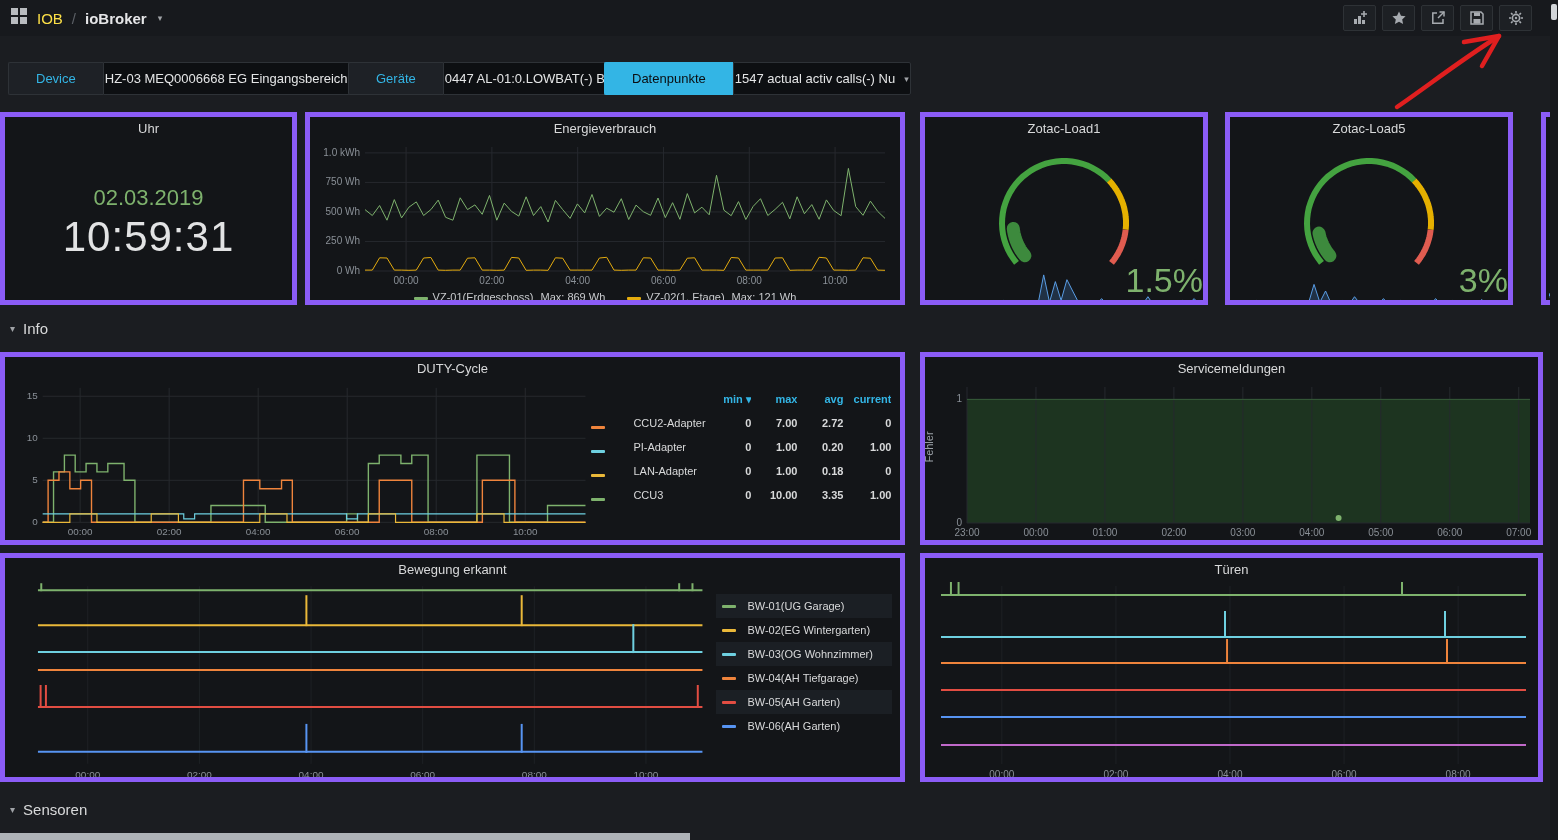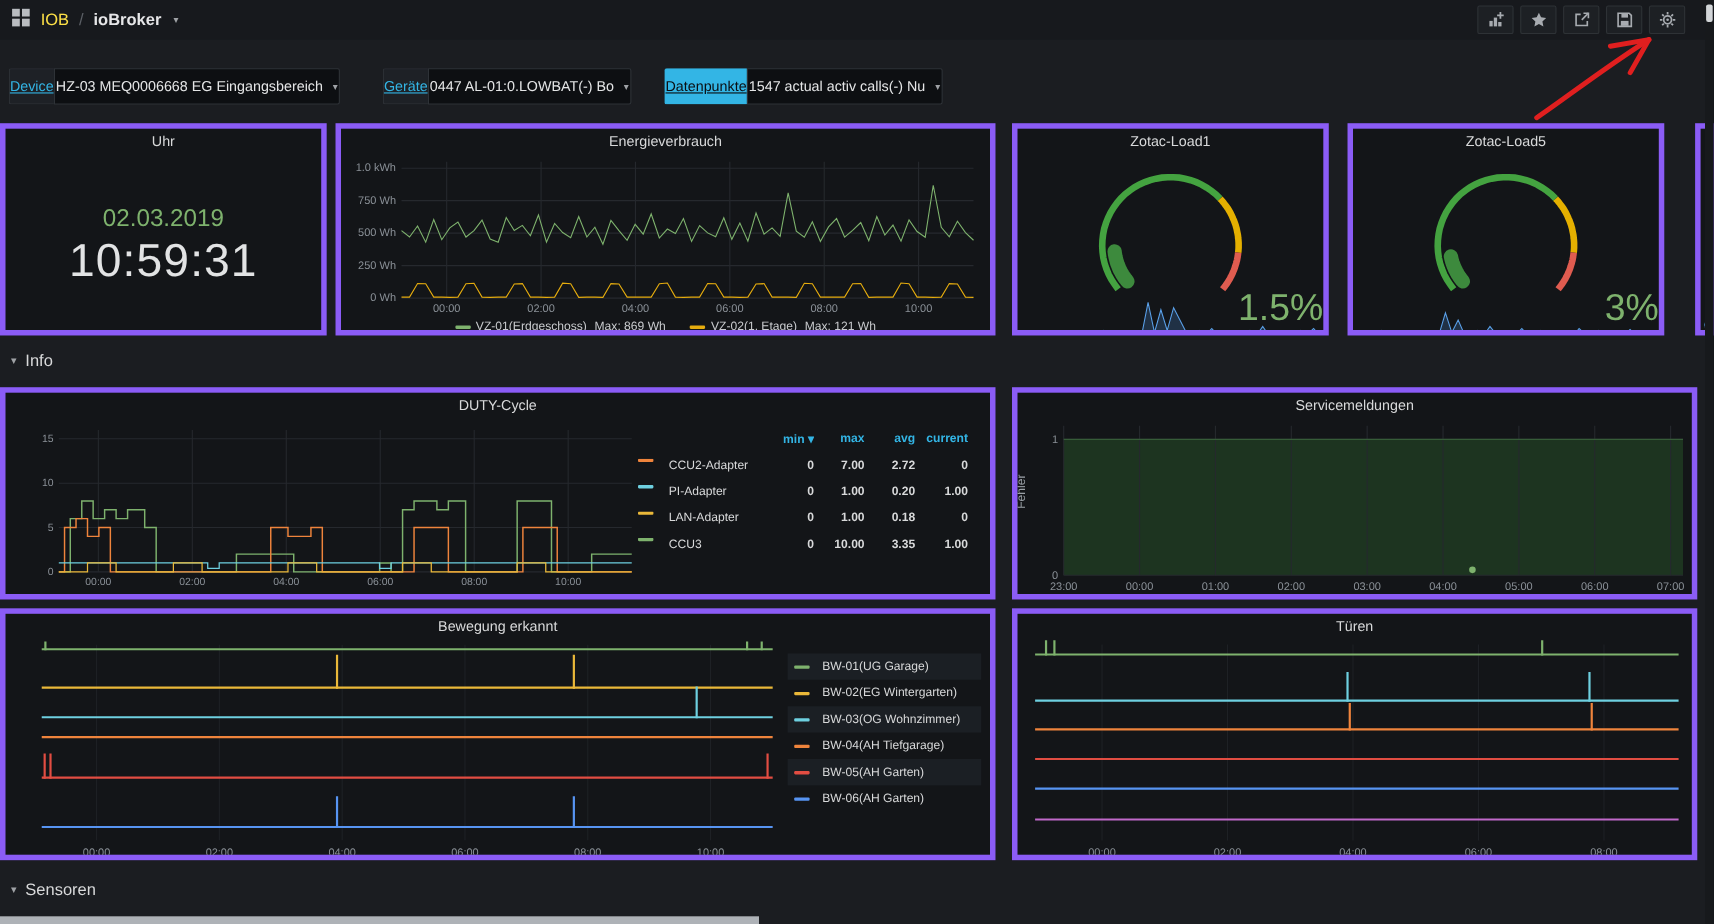--- a/index.html
+++ b/index.html
@@ -13,21 +13,21 @@
   .crumb-sep{color:#5c6066;font-size:15px;}
   .crumb-title{color:#e6e6e8;font-size:15px;font-weight:700;cursor:pointer;}
   .nav-caret{color:#9fa2a6;font-size:9px;margin-left:2px;}
   .nav-right{display:flex;gap:6px;margin-right:16px;}
   .nav-btn{width:33px;height:26px;border:1px solid #2e3236;border-radius:2px;background:#1d2024;display:flex;align-items:center;justify-content:center;cursor:pointer;}
   .nav-btn svg{display:block;}
 
   
   .filters{position:absolute;top:62px;left:0;right:0;height:34px;}
   .var{position:absolute;top:0;display:flex;height:33px;}
-  .var-label{display:flex;align-items:center;padding:0 0;background:#1e2126;color:#33b5e5;font-size:13px;border:1px solid #2e3237;border-right:none;border-radius:2px 0 0 2px;text-decoration:underline;}
+  .var-label{display:flex;align-items:center;padding:0 27px;background:#1e2126;color:#33b5e5;font-size:13px;border:1px solid #2e3237;border-right:none;border-radius:2px 0 0 2px;}
   .var-label.hl{background:#33b5e5;color:#0b0e11;border-color:#33b5e5;}
   .var-value{display:flex;align-items:center;padding:0 1px;background:#0d0f12;color:#e4e5e6;font-size:13px;border:1px solid #2e3237;border-radius:0 2px 2px 0;cursor:pointer;white-space:nowrap;}
   .caret{color:#9fa2a6;font-size:9px;margin-left:9px;}
 
   
   .panel{position:absolute;background:#131518;border:5px solid #8b5cf6;overflow:hidden;}
   .panel-title{height:24px;line-height:24px;text-align:center;font-size:13px;color:#d8d9da;cursor:pointer;white-space:nowrap;}
   #panel-uhr{top:112px;left:0;width:297px;height:193px;}
   #panel-energie{top:112px;left:305px;width:600px;height:193px;}
   #panel-zotac1{top:112px;left:920px;width:288px;height:193px;}
@@ -55,28 +55,28 @@
   .leg-dash{display:inline-block;width:14px;height:3px;border-radius:1px;margin-right:5px;vertical-align:middle;}
   .leg-max{margin-left:7px;}
 
   
   .gauge-wrap{position:relative;height:167px;}
   .gauge-svg{display:block;margin:2px auto 0;width:220px;height:130px;}
   .gauge-value{position:absolute;top:118px;left:0;right:0;text-align:right;font-size:34px;color:#7eb26d;z-index:2;}
   .spark{position:absolute;left:3px;right:3px;bottom:2px;height:36px;z-index:1;width:calc(100% - 6px);}
 
   
-  .duty-body{display:flex;padding:0 20px;}
+  .duty-body{display:flex;padding:0 8px;}
   .chart-duty{width:585px;height:162px;}
   .duty-legend{margin-top:6px;font-size:11px;color:#d8d9da;width:304px;}
   .dl-row{display:grid;grid-template-columns:118px 42px 46px 46px 48px;align-items:center;height:24px;}
   .dl-cell{overflow:hidden;white-space:nowrap;}
   .dl-h{color:#33b5e5;text-align:right;font-weight:700;cursor:pointer;}
   .dl-num{text-align:right;font-weight:700;color:#d8d9da;}
-  .dl-name{display:flex;align-items:flex-start;gap:9px;cursor:pointer;}
+  .dl-name{display:flex;align-items:flex-end;gap:23px;cursor:pointer;}
 
   
   .chart-service{width:607px;height:162px;margin:0 8px;}
   .service-ylabel{position:absolute;left:-12px;top:84px;transform:rotate(-90deg);font-size:11px;color:#9aa0a6;}
 
   
   .bw-body{display:flex;padding:0 8px;}
   .chart-bewegung{width:705px;height:200px;}
   .bw-legend{width:176px;margin-top:12px;font-size:11px;color:#d8d9da;}
   .bw-item{display:flex;align-items:center;gap:6px;height:24px;padding:0 6px;cursor:pointer;}

